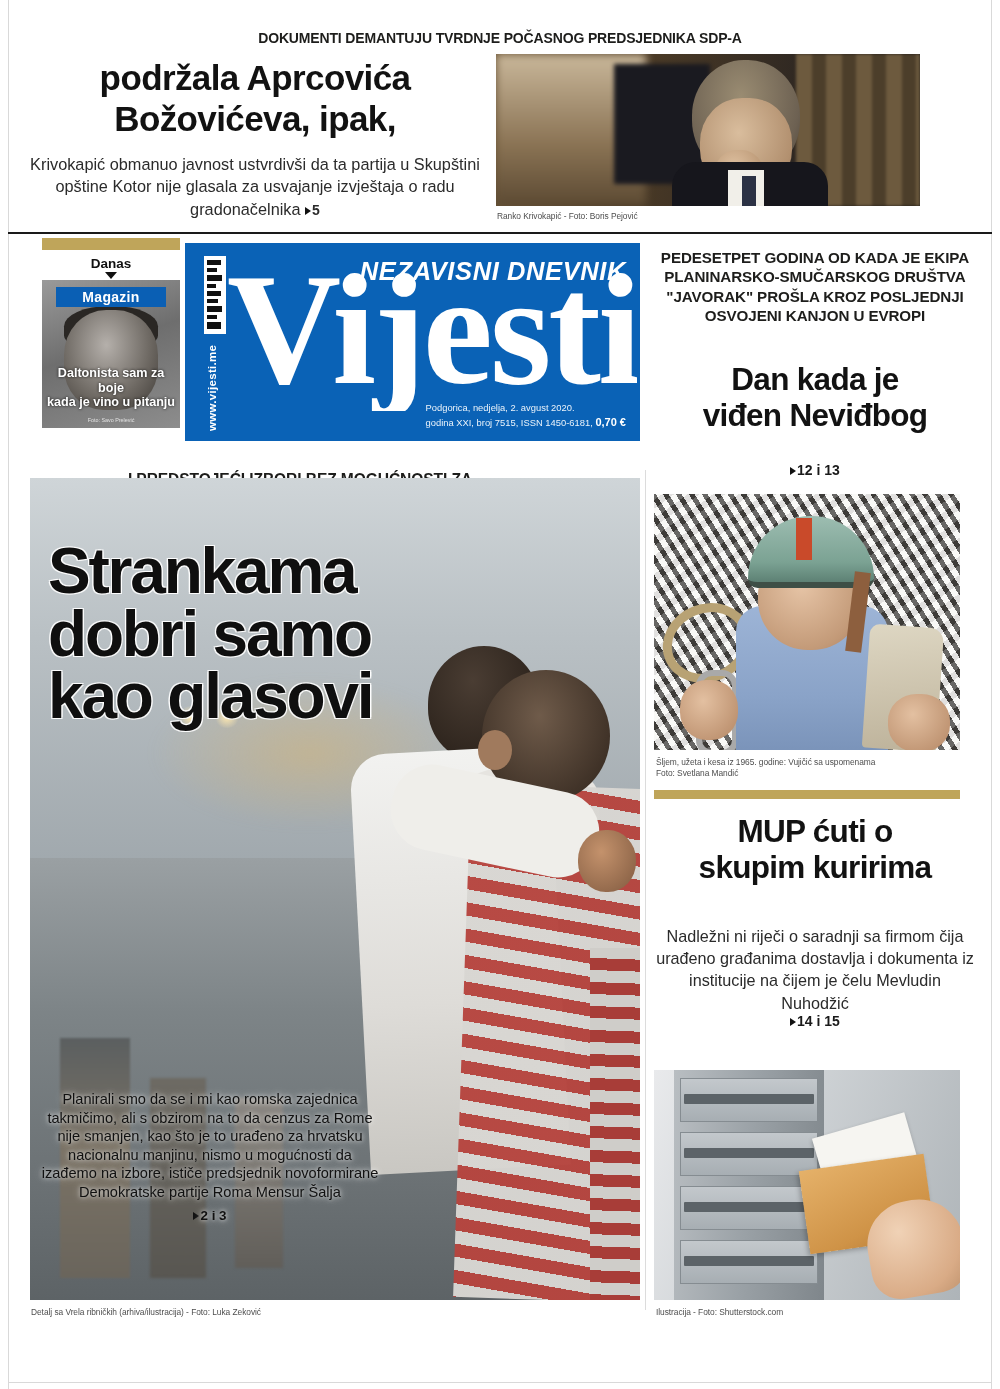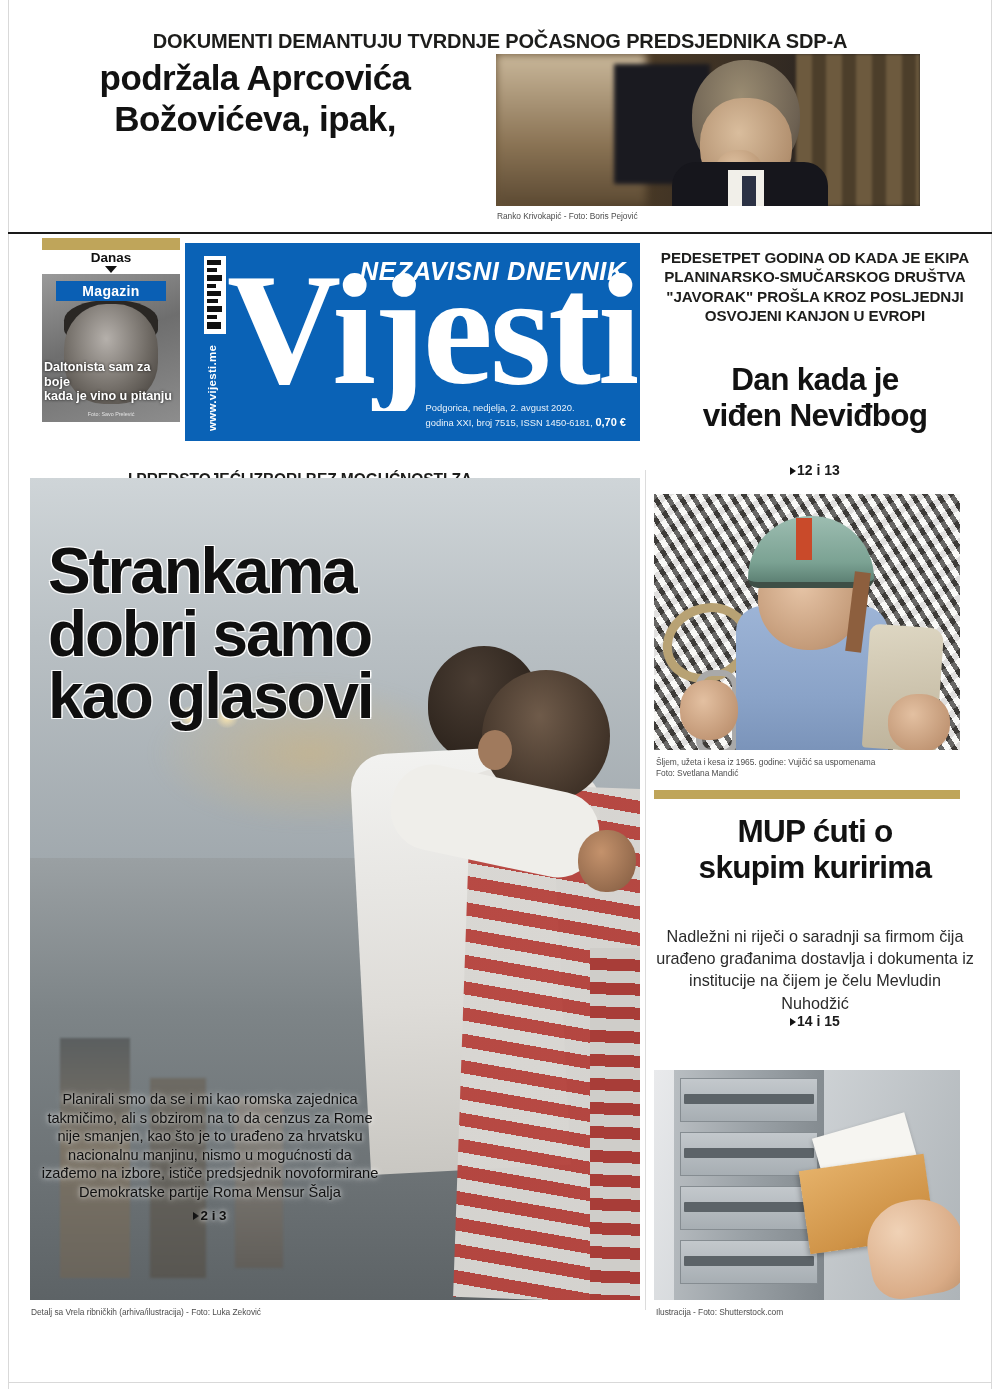--- a/index.html
+++ b/index.html
@@ -30,21 +30,21 @@
   }
   .frame-bottom {
     position: absolute; left: 8px; bottom: 6px; width: 984px; height: 1px;
     background: #d9d9d9;
   }
 
   
   .top-kicker {
     position: absolute; left: 0; top: 30px; width: 1000px;
     text-align: center;
-    font-size: 20px; font-weight: bold;
+    font-size: 14px; font-weight: bold;
     letter-spacing: -0.15px;
     color: #1d1d1b;
   }
   .top-left-block {
     position: absolute; left: 30px; top: 58px; width: 450px;
     text-align: center;
   }
   .top-headline {
     font-size: 35px; font-weight: bold; line-height: 1.17;
     color: #121212; letter-spacing: -0.6px;
@@ -85,21 +85,21 @@
     background: #1a1a1a;
   }
   .danas-box {
     position: absolute; left: 42px; top: 238px; width: 138px;
   }
   .danas-bar {
     width: 138px; height: 12px; background: #bfa55a;
   }
   .danas-label {
     text-align: center; font-weight: bold; font-size: 13.5px;
-    color: #111;
+    margin-top: 6px; color: #111;
   }
   .danas-caret {
     width: 0; height: 0; margin: 1px auto 0 auto;
     border-left: 6px solid transparent;
     border-right: 6px solid transparent;
     border-top: 7px solid #111;
   }
   .danas-thumb {
     position: relative;
     width: 138px; height: 148px; margin-top: 1px;
@@ -122,21 +122,21 @@
   }
   .danas-hair {
     position: absolute; left: 22px; top: 26px;
     width: 94px; height: 42px;
     border-radius: 48% 48% 30% 30%;
     background: #2a2724;
   }
   .danas-cap {
     position: absolute; left: 0; bottom: 18px; width: 138px;
     color: #fff; font-weight: bold; font-size: 12.6px;
-    line-height: 1.16; text-align: left;
+    line-height: 1.16; text-align: center;
     text-shadow: 0 0 3px rgba(0,0,0,.9);
     padding: 0 2px; box-sizing: border-box;
   }
   .danas-src {
     position: absolute; left: 0; bottom: 5px; width: 138px;
     text-align: center; font-size: 5.4px; color: #e2e2e2;
   }
 
   
   .masthead {
@@ -468,20 +468,24 @@
   <div class="frame-left"></div>
   <div class="frame-right"></div>
   <div class="frame-bottom"></div>
 
   <div class="top-kicker">DOKUMENTI DEMANTUJU TVRDNJE POČASNOG PREDSJEDNIKA SDP-A</div>
 
   <div class="top-left-block">
     <div class="top-headline">
       <div>podržala Aprcovića</div>
       <div>Božovićeva, ipak,</div>
+    </div>
+    <div class="top-sub">
+      <span>Krivokapić obmanuo javnost ustvrdivši da ta partija u Skupštini opštine Kotor nije glasala za usvajanje izvještaja o radu gradonačelnika</span>
+      <span class="pagemark"><span class="tri"></span><span>5</span></span>
     </div>
   </div>
 
   <div class="top-photo">
     <div style="position:absolute;inset:0;background:linear-gradient(100deg,#6b5538 0%,#4a3a26 35%,#2e2722 70%,#1d1a18 100%);"></div>
     <div style="position:absolute;left:0;top:0;width:150px;height:152px;background:linear-gradient(180deg,#c9b79a 0%,#8a7354 60%,#5c4a33 100%);filter:blur(4px);"></div>
     <div style="position:absolute;left:118px;top:10px;width:96px;height:120px;background:#1a1a20;filter:blur(2px);"></div>
     <div style="position:absolute;left:300px;top:0;width:124px;height:152px;background:repeating-linear-gradient(90deg,#6d5a3e 0 16px,#4c3e2a 16px 30px);filter:blur(1.5px);"></div>
     <div style="position:absolute;left:196px;top:6px;width:108px;height:116px;border-radius:48%;background:radial-gradient(ellipse at 45% 32%,#9a8c72 0%,#6d6152 70%,#494035 100%);"></div>
     <div style="position:absolute;left:204px;top:44px;width:92px;height:96px;border-radius:46%;background:radial-gradient(ellipse at 42% 36%,#d9bd9d 0%,#b2906f 72%,#8a6b4e 100%);"></div>

